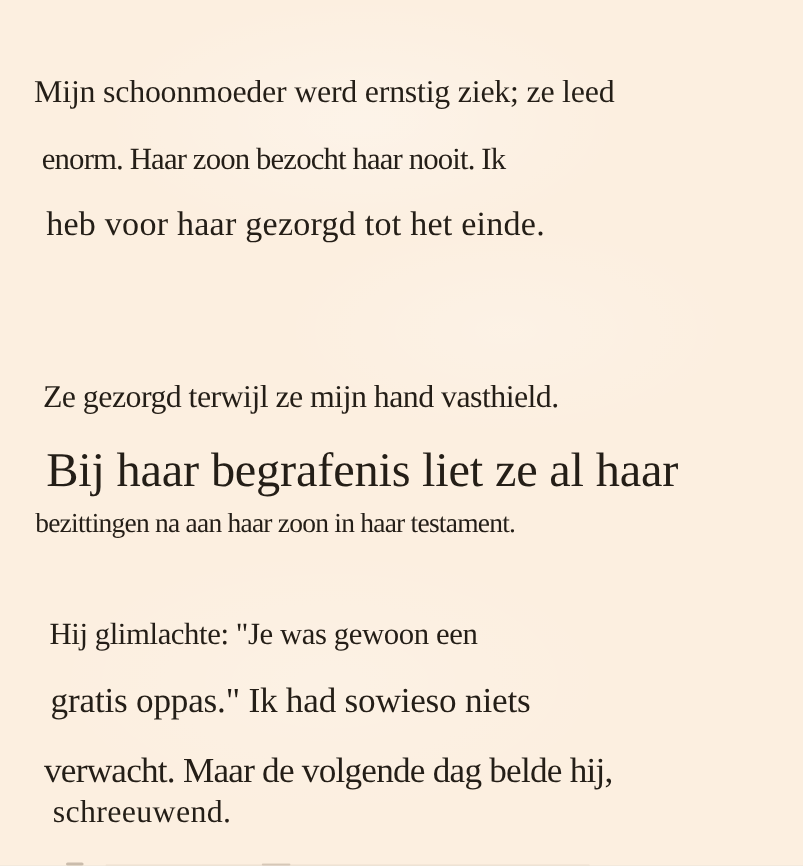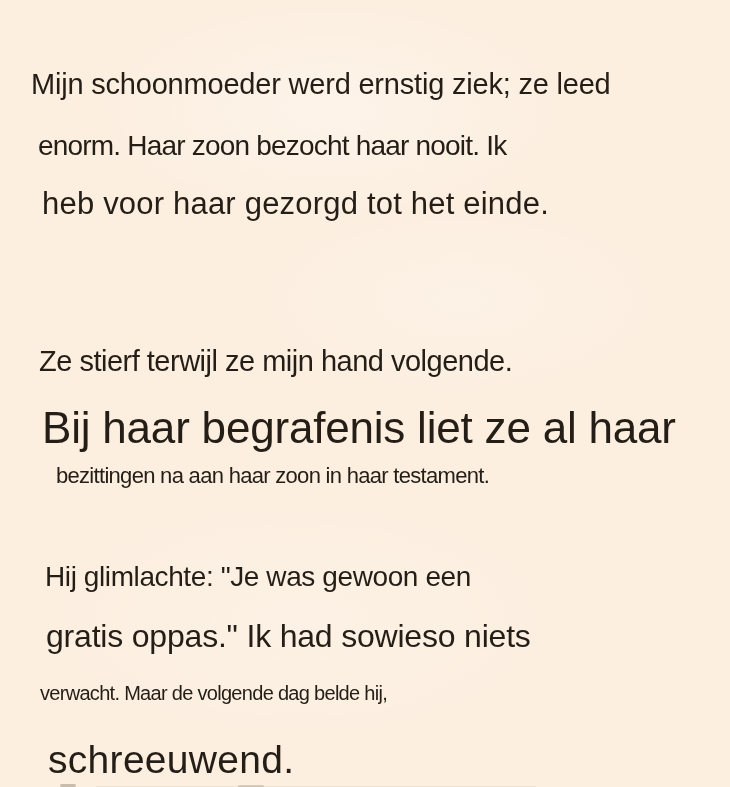--- a/index.html
+++ b/index.html
@@ -10,62 +10,62 @@
   .canvas {
     position: relative;
     width: 730px;
     height: 787px;
     overflow: hidden;
     background:
       radial-gradient(ellipse 340px 160px at 330px 110px, rgba(255,255,255,0.28), rgba(255,255,255,0) 70%),
       radial-gradient(ellipse 300px 140px at 460px 300px, rgba(255,255,255,0.18), rgba(255,255,255,0) 70%),
       radial-gradient(ellipse 380px 180px at 300px 620px, rgba(255,255,255,0.14), rgba(255,255,255,0) 70%),
       #fcefe0;
-    font-family: Liberation Sans, sans-serif;
+    font-family: Liberation Serif, serif;
     color: #241e17;
   }
   .line {
     position: absolute;
     white-space: nowrap;
     line-height: 1.15;
     font-weight: 400;
     text-rendering: optimizeLegibility;
   }
   
   .l1  { left: 31px; top: 68px;  font-size: 29px; letter-spacing: -0.2px; }
   .l2  { left: 38px; top: 130px; font-size: 28px; letter-spacing: -0.8px; }
   .l3  { left: 42px; top: 186px; font-size: 31px; letter-spacing: 0.2px; }
   .l4  { left: 39px; top: 345px; font-size: 29px; letter-spacing: -0.5px; }
   .l5  { left: 42px; top: 403px; font-size: 44px; letter-spacing: -0.2px; }
-  .l6  { left: 56px; top: 463px; font-size: 22px; letter-spacing: -0.7px; }
+  .l6  { left: 32px; top: 463px; font-size: 25px; letter-spacing: -0.7px; }
   .l7  { left: 45px; top: 561px; font-size: 28px; letter-spacing: -0.4px; }
   .l8  { left: 46px; top: 618px; font-size: 32px; letter-spacing: -0.2px; }
-  .l9  { left: 40px; top: 682px; font-size: 20px; letter-spacing: -0.7px; }
-  .l10 { left: 48px; top: 738px; font-size: 39px; letter-spacing: 0.3px; }
+  .l9  { left: 40px; top: 682px; font-size: 32px; letter-spacing: -0.7px; }
+  .l10 { left: 48px; top: 722px; font-size: 29px; letter-spacing: 0.3px; }
 
   
   .smudge {
     position: absolute;
     border-radius: 2px;
     background: #8d7f6d;
   }
   .smudge.a { left: 60px;  top: 784px; width: 16px;  height: 3px; opacity: 0.45; }
   .smudge.b { left: 238px; top: 785px; width: 26px;  height: 2px; opacity: 0.30; }
   .smudge.c { left: 96px;  top: 786px; width: 440px; height: 1px; opacity: 0.12; }
 </style>
 </head>
 <body>
 
 <div class="canvas">
 
   <div class="line l1">Mijn schoonmoeder werd ernstig ziek; ze leed</div>
   <div class="line l3">heb voor haar gezorgd tot het einde.</div>
   <div class="line l2">enorm. Haar zoon bezocht haar nooit. Ik</div>
 
-  <div class="line l4">Ze stierf terwijl ze mijn hand volgende.</div>
+  <div class="line l4">Ze gezorgd terwijl ze mijn hand vasthield.</div>
   <div class="line l5">Bij haar begrafenis liet ze al haar</div>
   <div class="line l6">bezittingen na aan haar zoon in haar testament.</div>
 
   <div class="line l7">Hij glimlachte: "Je was gewoon een</div>
   <div class="line l8">gratis oppas." Ik had sowieso niets</div>
   <div class="line l9">verwacht. Maar de volgende dag belde hij,</div>
   <div class="line l10">schreeuwend.</div>
 
   <div class="smudge a"></div>
   <div class="smudge b"></div>

